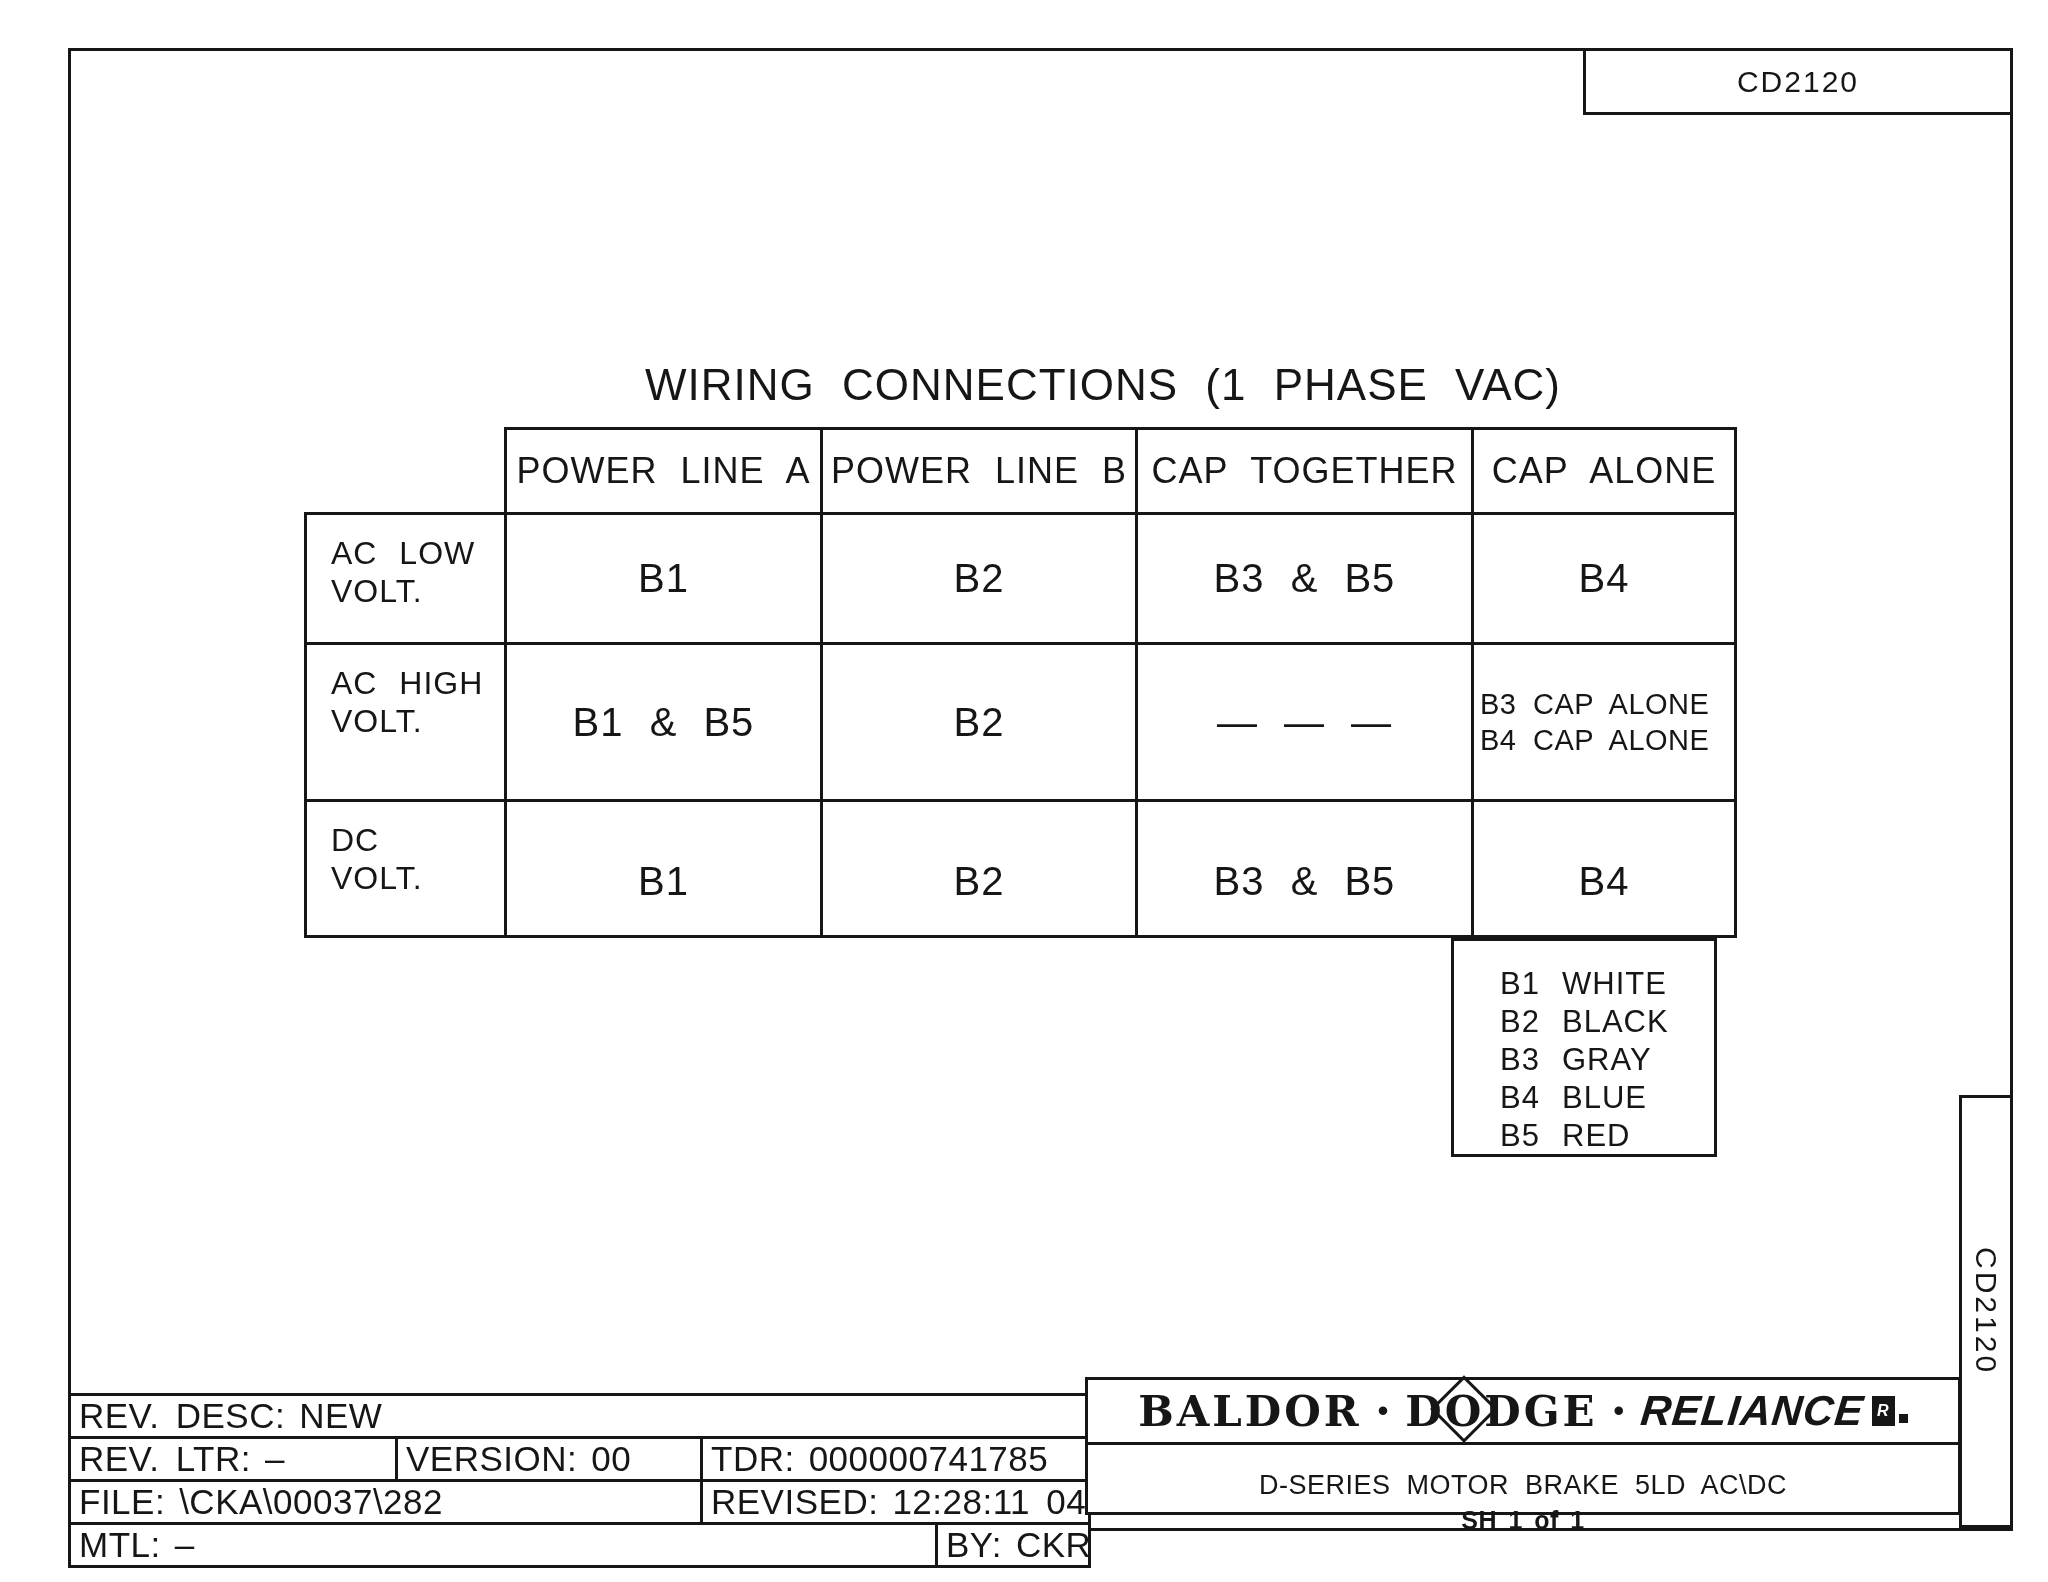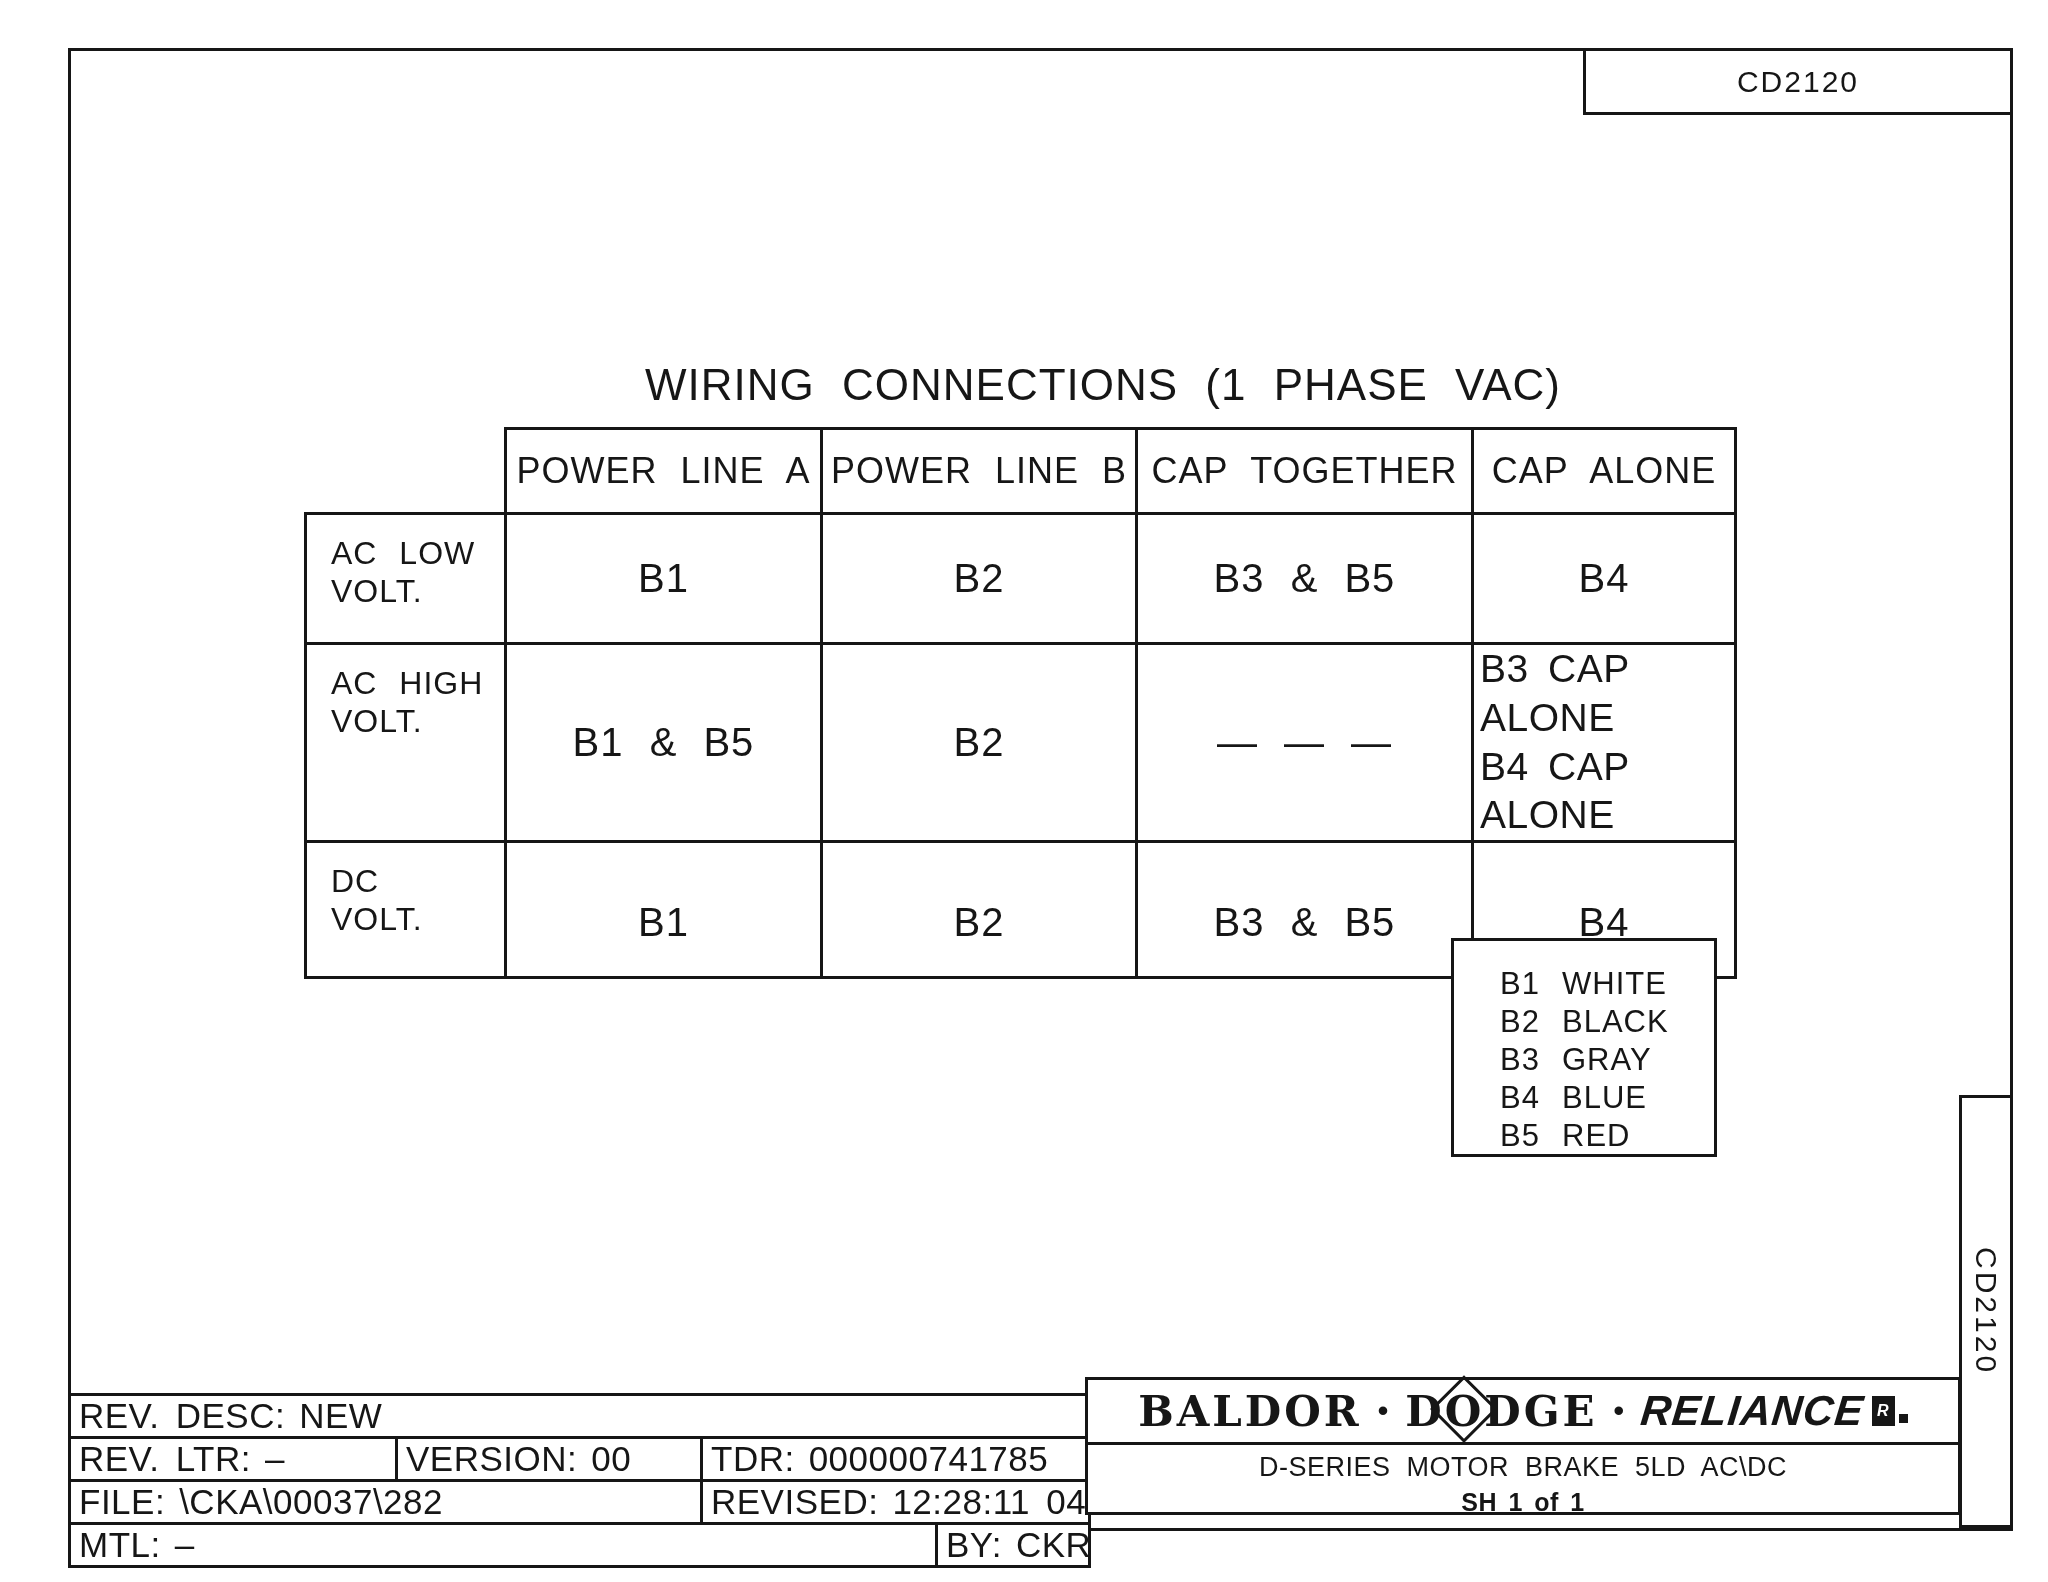--- a/index.html
+++ b/index.html
@@ -81,21 +81,21 @@
   }
   table.wiring td.val {
     text-align: center; vertical-align: middle;
     font-size: 40px; letter-spacing: 1px; word-spacing: 14px;
   }
   table.wiring tr.r1 td { height: 130px; }
   table.wiring tr.r2 td { height: 157px; }
   table.wiring tr.r3 td { height: 136px; }
   table.wiring tr.r3 td.val { padding-top: 26px; }
   table.wiring td.val.multiline {
-    font-size: 39px; line-height: 1.25;
+    font-size: 29px; line-height: 1.25;
     text-align: left; padding-left: 6px;
     letter-spacing: 0.5px; word-spacing: 8px;
     white-space: pre-line;
   }
 
   
   .legend-box {
     position: absolute;
     left: 1451px; top: 938px;
     width: 266px; height: 219px;
@@ -168,21 +168,21 @@
   }
   .reg-mark {
     width: 23px; height: 30px;
     background: #161616; color: #ffffff;
     display: flex; align-items: center; justify-content: center;
     font-size: 16px; font-weight: bold; font-style: italic;
     margin-left: -8px;
   }
   .reg-dot { width: 9px; height: 9px; background: #161616; margin: 14px 0 0 -12px; }
   .logo-sub { text-align: center; }
-  .logo-product { margin-top: 7px; font-size: 27px; letter-spacing: 0.5px; word-spacing: 8px; }
+  .logo-product { margin-top: 25px; font-size: 27px; letter-spacing: 0.5px; word-spacing: 8px; }
   .logo-sheet { margin-top: 5px; font-size: 25px; font-weight: bold; letter-spacing: 0.5px; word-spacing: 4px; }
 </style>
 </head>
 <body>
 
 <div class="sheet cad">
 
   <div class="outer-border"></div>
 
   <div class="ref-box">

